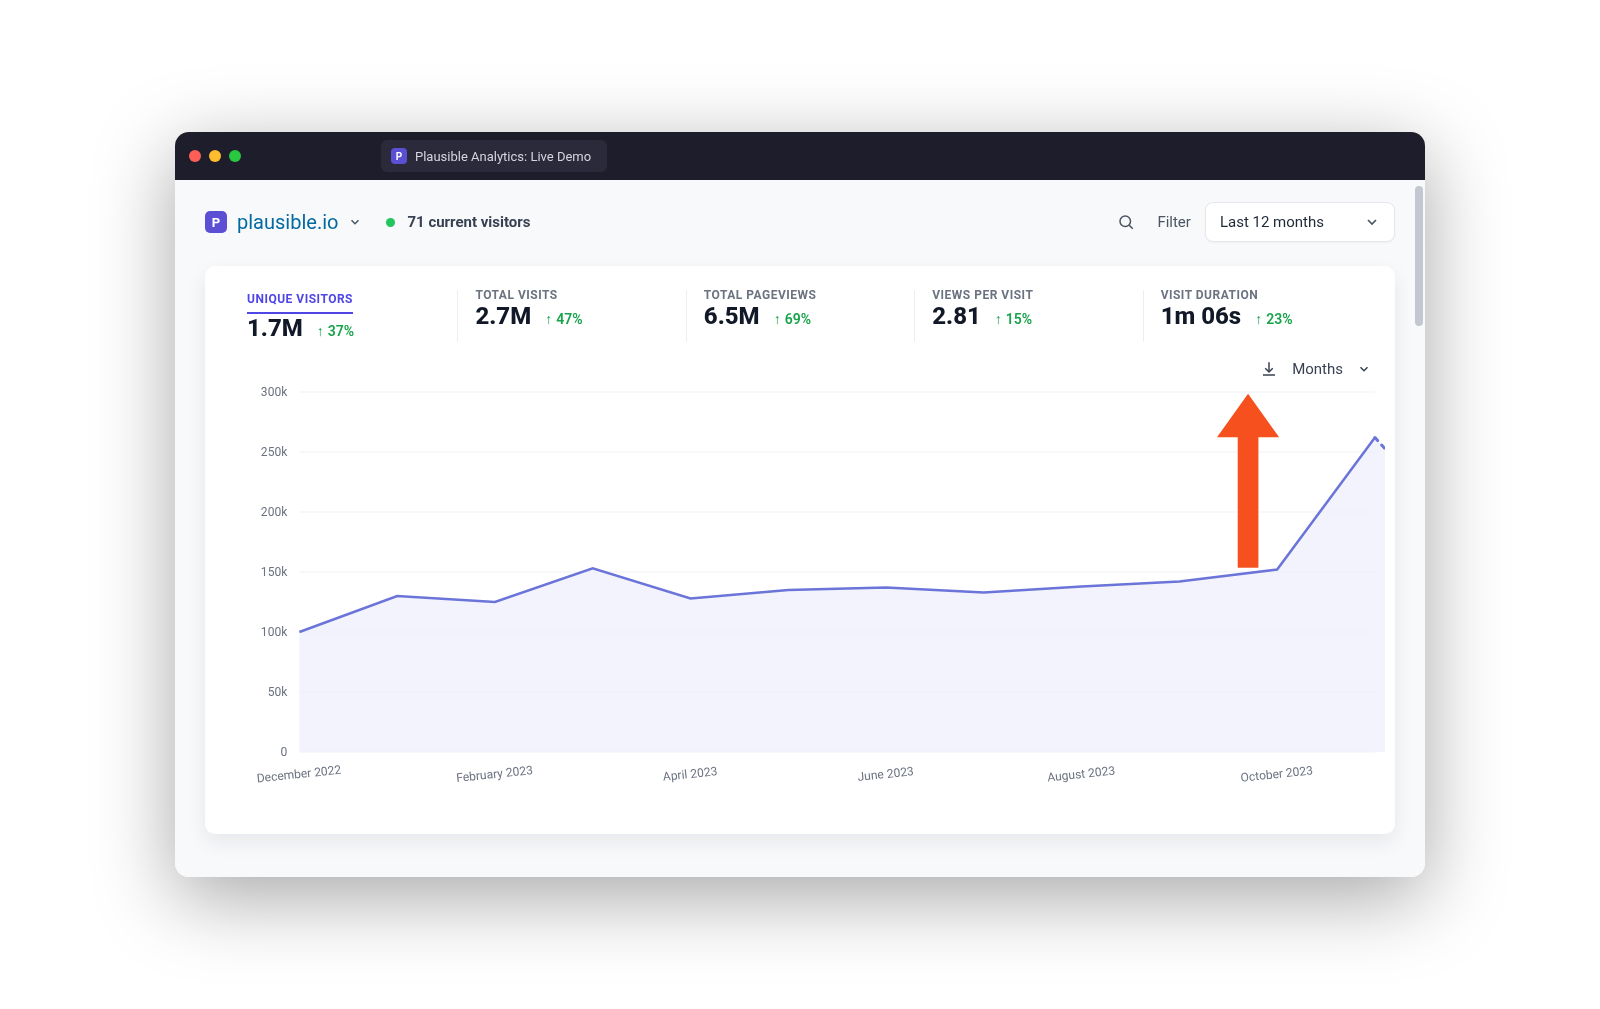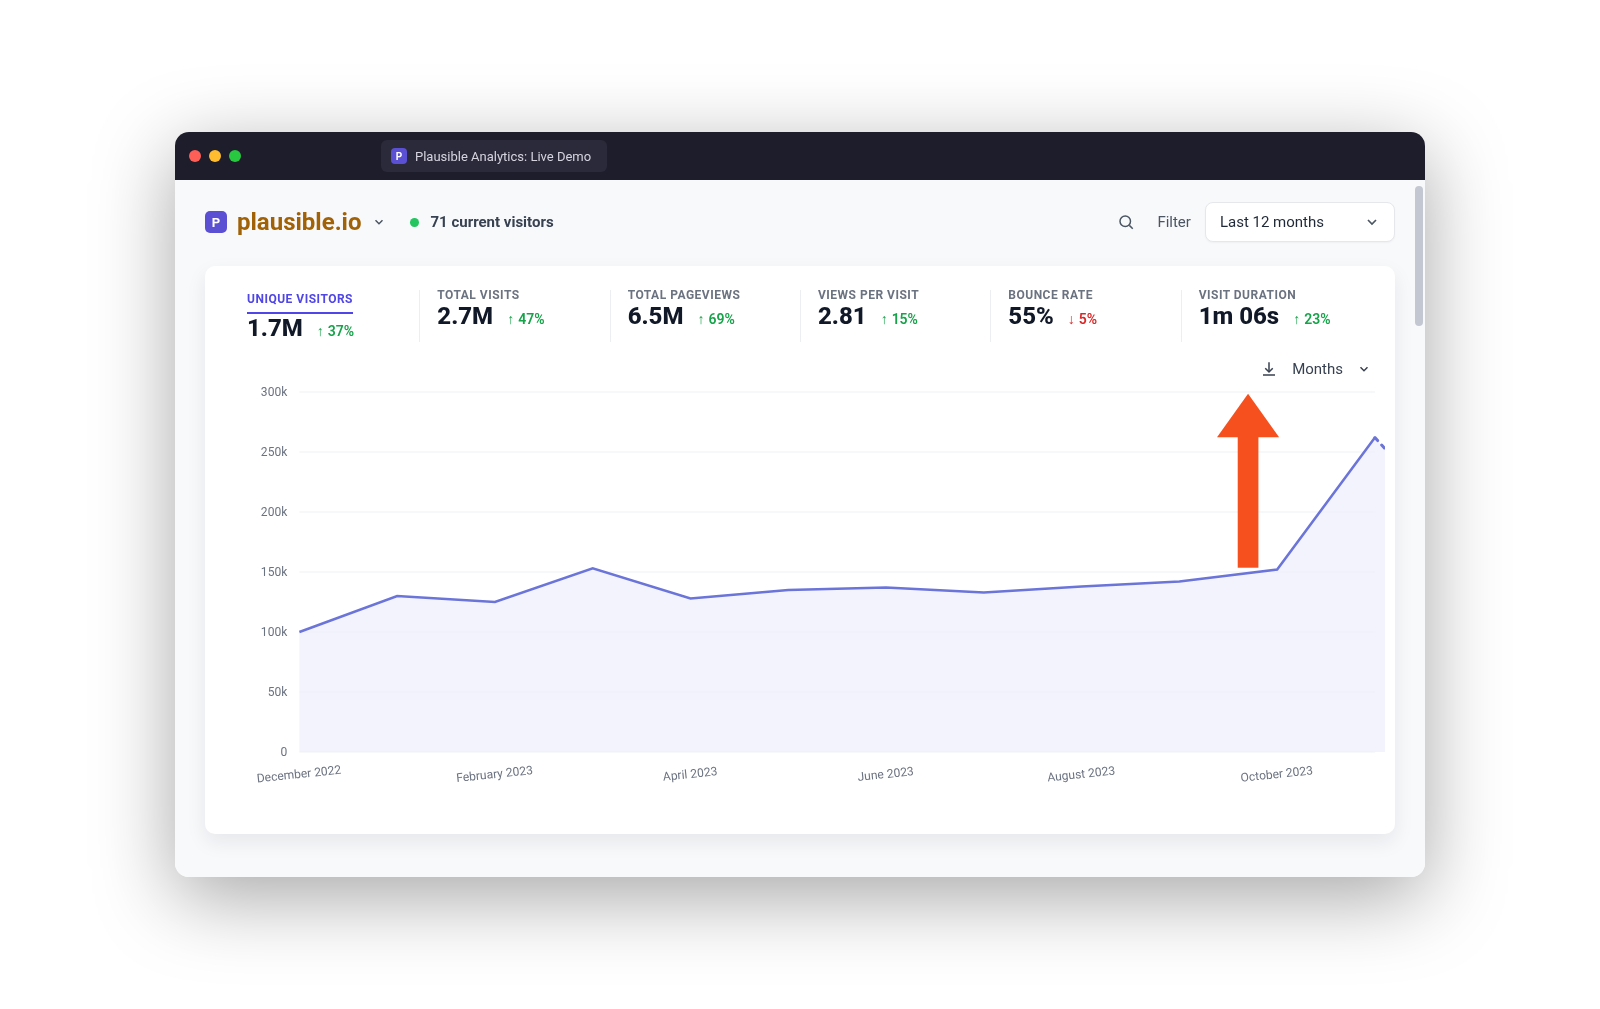--- a/index.html
+++ b/index.html
@@ -54,21 +54,21 @@
   }
   .topbar {
     display:flex; align-items:center; justify-content:space-between;
     margin-bottom: 24px;
   }
   .site-block { display:flex; align-items:center; gap:10px; }
   .logo {
     width:22px; height:22px; background:#5b4fd4; border-radius:5px;
     display:flex;align-items:center;justify-content:center;color:#fff;font-weight:700;font-size:13px;
   }
-  .site-name { font-size:24px; font-weight:700; color:#a16207; }
+  .site-name { font-size:20px; font-weight:400; color:#0369a1; }
   .chev { font-size:14px; color:#4b5563; }
   .live-dot { width:9px; height:9px; border-radius:50%; background:#22c55e; margin-left:14px; margin-right:2px; }
   .live-text { font-size:15px; font-weight:700; color:#374151; }
   .top-right { display:flex; align-items:center; gap:14px; }
   .filter { display:flex; align-items:center; gap:22px; color:#4b5563; font-size:15px; cursor:pointer; }
   .range-btn {
     background:#fff; border:1px solid #e5e7eb; border-radius:8px;
     height:40px; padding: 14px 14px; display:flex; align-items:center; gap:40px;
     font-size:15px; color:#1f2937; cursor:pointer;
     box-shadow: 0 1px 2px rgba(0,0,0,.04);
@@ -187,27 +187,20 @@
                 </div>
               </div>
               <div class="metric">
                 <div class="metric-label">VIEWS PER VISIT</div>
                 <div class="metric-valrow">
                   <span class="metric-value">2.81</span>
                   <span class="metric-delta delta-up"><span>↑</span>15%</span>
                 </div>
               </div>
               <div class="metric">
-                <div class="metric-label">BOUNCE RATE</div>
-                <div class="metric-valrow">
-                  <span class="metric-value">55%</span>
-                  <span class="metric-delta delta-down"><span>↓</span>5%</span>
-                </div>
-              </div>
-              <div class="metric">
                 <div class="metric-label">VISIT DURATION</div>
                 <div class="metric-valrow">
                   <span class="metric-value">1m 06s</span>
                   <span class="metric-delta delta-up"><span>↑</span>23%</span>
                 </div>
               </div>
             </div>
 
           <div class="chart-controls">
             <span class="icon">

